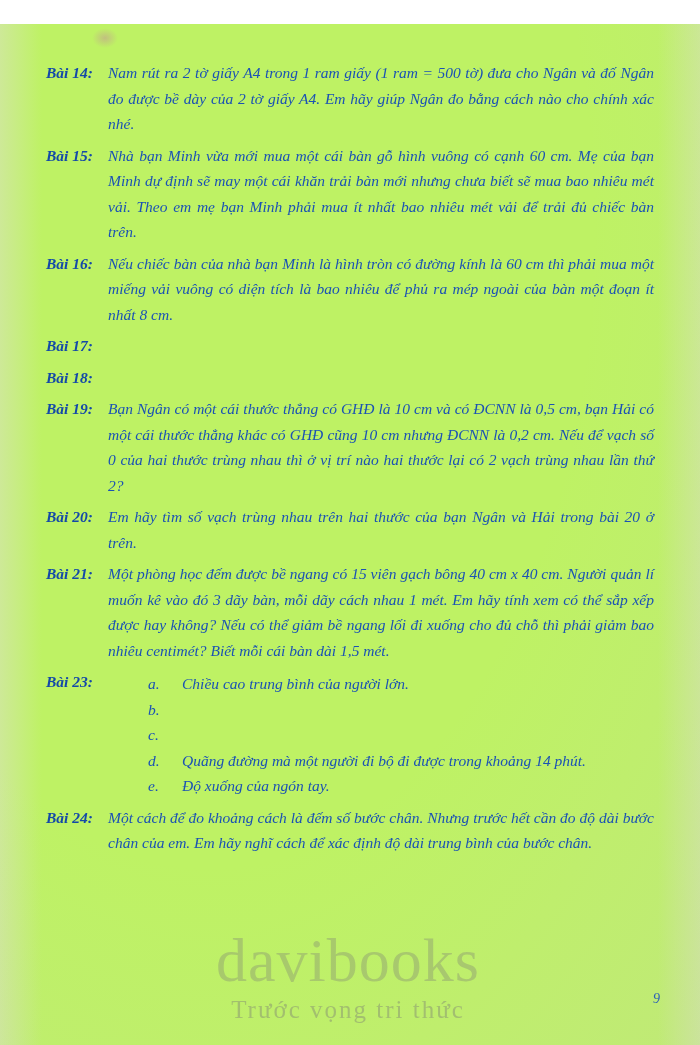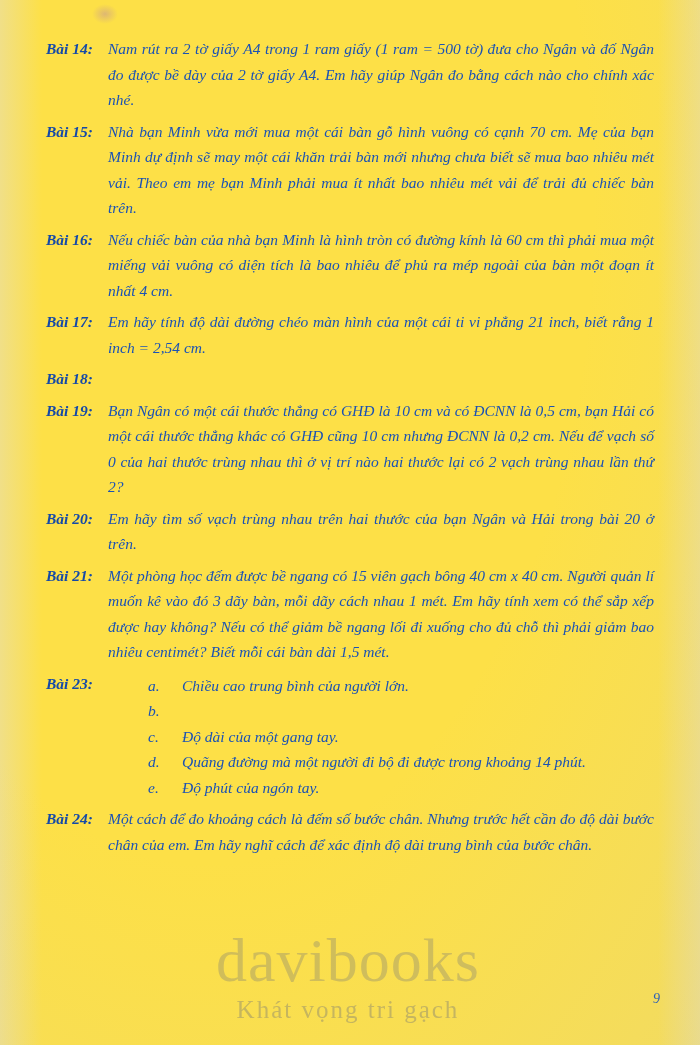--- a/index.html
+++ b/index.html
@@ -10,21 +10,22 @@
     width: 700px;
     height: 1045px;
     background: #ffffff;
     font-family: "Liberation Serif", serif;
     position: relative;
     overflow: hidden;
   }
   .page {
     position: absolute;
     inset: 0;
-    background: #fde047;
+    background: #bef264;
+    margin-top: 24px;
   }
   
   .paper-tone {
     position: absolute;
     inset: 0;
     background:
       radial-gradient(ellipse at 30% 20%, rgba(255,255,255,0) 55%, rgba(200,200,195,0.20) 100%),
       linear-gradient(90deg, rgba(225,222,215,0.45) 0%, rgba(255,255,255,0) 6%, rgba(255,255,255,0) 94%, rgba(225,222,215,0.40) 100%);
     pointer-events: none;
   }
@@ -131,34 +132,31 @@
   <div class="content" id="exercise-list">
       <div class="row">
         <div class="label">Bài 14:</div>
         <div class="body-text">
           <div>Nam rút ra 2 tờ giấy A4 trong 1 ram giấy (1 ram = 500 tờ) đưa cho Ngân và đố Ngân đo được bề dày của 2 tờ giấy A4. Em hãy giúp Ngân đo bằng cách nào cho chính xác nhé.</div>
         </div>
       </div>
       <div class="row">
         <div class="label">Bài 15:</div>
         <div class="body-text">
-          <div>Nhà bạn Minh vừa mới mua một cái bàn gỗ hình vuông có cạnh 70 cm. Mẹ của bạn Minh dự định sẽ may một cái khăn trải bàn mới nhưng chưa biết sẽ mua bao nhiêu mét vải. Theo em mẹ bạn Minh phải mua ít nhất bao nhiêu mét vải để trải đủ chiếc bàn trên.</div>
+          <div>Nhà bạn Minh vừa mới mua một cái bàn gỗ hình vuông có cạnh 60 cm. Mẹ của bạn Minh dự định sẽ may một cái khăn trải bàn mới nhưng chưa biết sẽ mua bao nhiêu mét vải. Theo em mẹ bạn Minh phải mua ít nhất bao nhiêu mét vải để trải đủ chiếc bàn trên.</div>
         </div>
       </div>
       <div class="row">
         <div class="label">Bài 16:</div>
         <div class="body-text">
-          <div>Nếu chiếc bàn của nhà bạn Minh là hình tròn có đường kính là 60 cm thì phải mua một miếng vải vuông có diện tích là bao nhiêu để phủ ra mép ngoài của bàn một đoạn ít nhất 4 cm.</div>
+          <div>Nếu chiếc bàn của nhà bạn Minh là hình tròn có đường kính là 60 cm thì phải mua một miếng vải vuông có diện tích là bao nhiêu để phủ ra mép ngoài của bàn một đoạn ít nhất 8 cm.</div>
         </div>
       </div>
       <div class="row">
         <div class="label">Bài 17:</div>
-        <div class="body-text">
-          <div>Em hãy tính độ dài đường chéo màn hình của một cái ti vi phẳng 21 inch, biết rằng 1 inch = 2,54 cm.</div>
-        </div>
       </div>
       <div class="row">
         <div class="label">Bài 18:</div>
       </div>
       <div class="row">
         <div class="label">Bài 19:</div>
         <div class="body-text">
           <div>Bạn Ngân có một cái thước thẳng có GHĐ là 10 cm và có ĐCNN là 0,5 cm, bạn Hải có một cái thước thẳng khác có GHĐ cũng 10 cm nhưng ĐCNN là 0,2 cm. Nếu để vạch số 0 của hai thước trùng nhau thì ở vị trí nào hai thước lại có 2 vạch trùng nhau lần thứ 2?</div>
         </div>
       </div>
@@ -180,40 +178,39 @@
           <div class="sub-list">
             <div class="sub-row">
               <div class="sub-marker">a.</div>
               <div class="sub-text">Chiều cao trung bình của người lớn.</div>
             </div>
             <div class="sub-row">
               <div class="sub-marker">b.</div>
             </div>
             <div class="sub-row">
               <div class="sub-marker">c.</div>
-              <div class="sub-text">Độ dài của một gang tay.</div>
             </div>
             <div class="sub-row">
               <div class="sub-marker">d.</div>
               <div class="sub-text">Quãng đường mà một người đi bộ đi được trong khoảng 14 phút.</div>
             </div>
             <div class="sub-row">
               <div class="sub-marker">e.</div>
-              <div class="sub-text">Độ phút của ngón tay.</div>
+              <div class="sub-text">Độ xuống của ngón tay.</div>
             </div>
           </div>
         </div>
       </div>
       <div class="row">
         <div class="label">Bài 24:</div>
         <div class="body-text">
           <div>Một cách để đo khoảng cách là đếm số bước chân. Nhưng trước hết cần đo độ dài bước chân của em. Em hãy nghĩ cách để xác định độ dài trung bình của bước chân.</div>
         </div>
       </div>
     </div>
 
   <div class="watermark">
     <div class="wm-main">davibooks</div>
-    <div class="wm-sub">Khát vọng tri gạch</div>
+    <div class="wm-sub">Trước vọng tri thức</div>
   </div>
 
   <div class="page-number">9</div>
 </div>
 
 </body></html>

